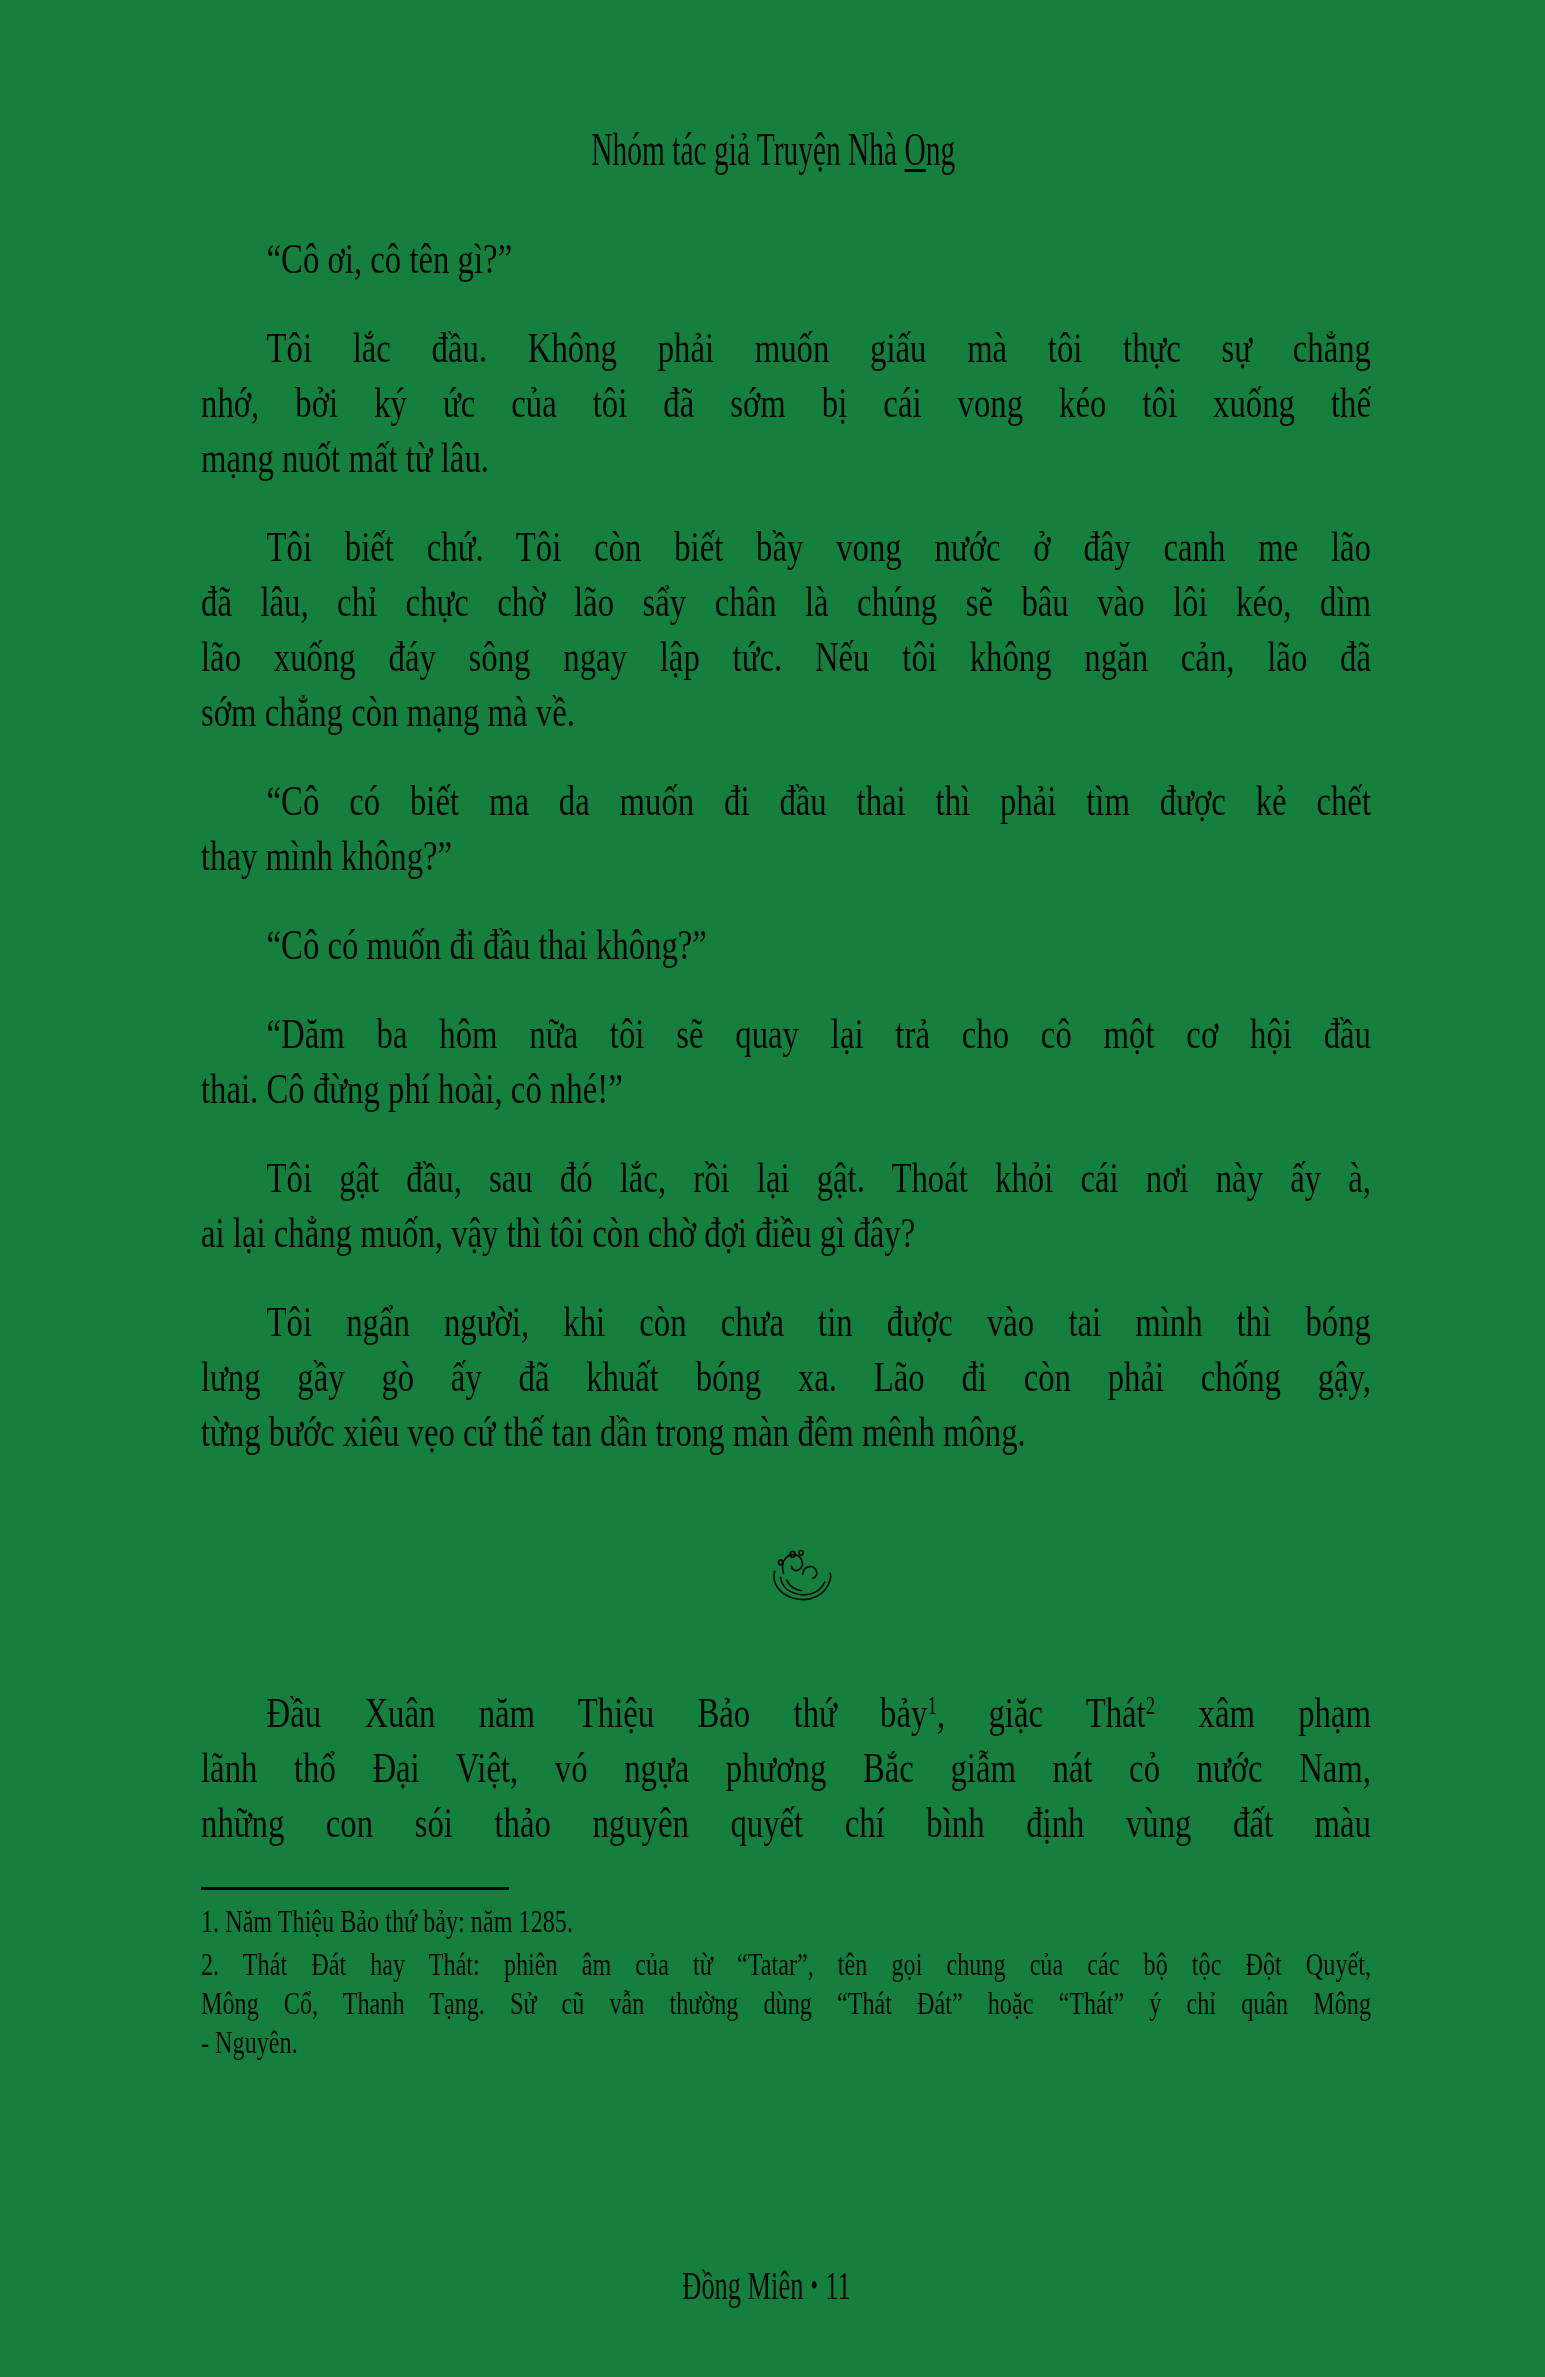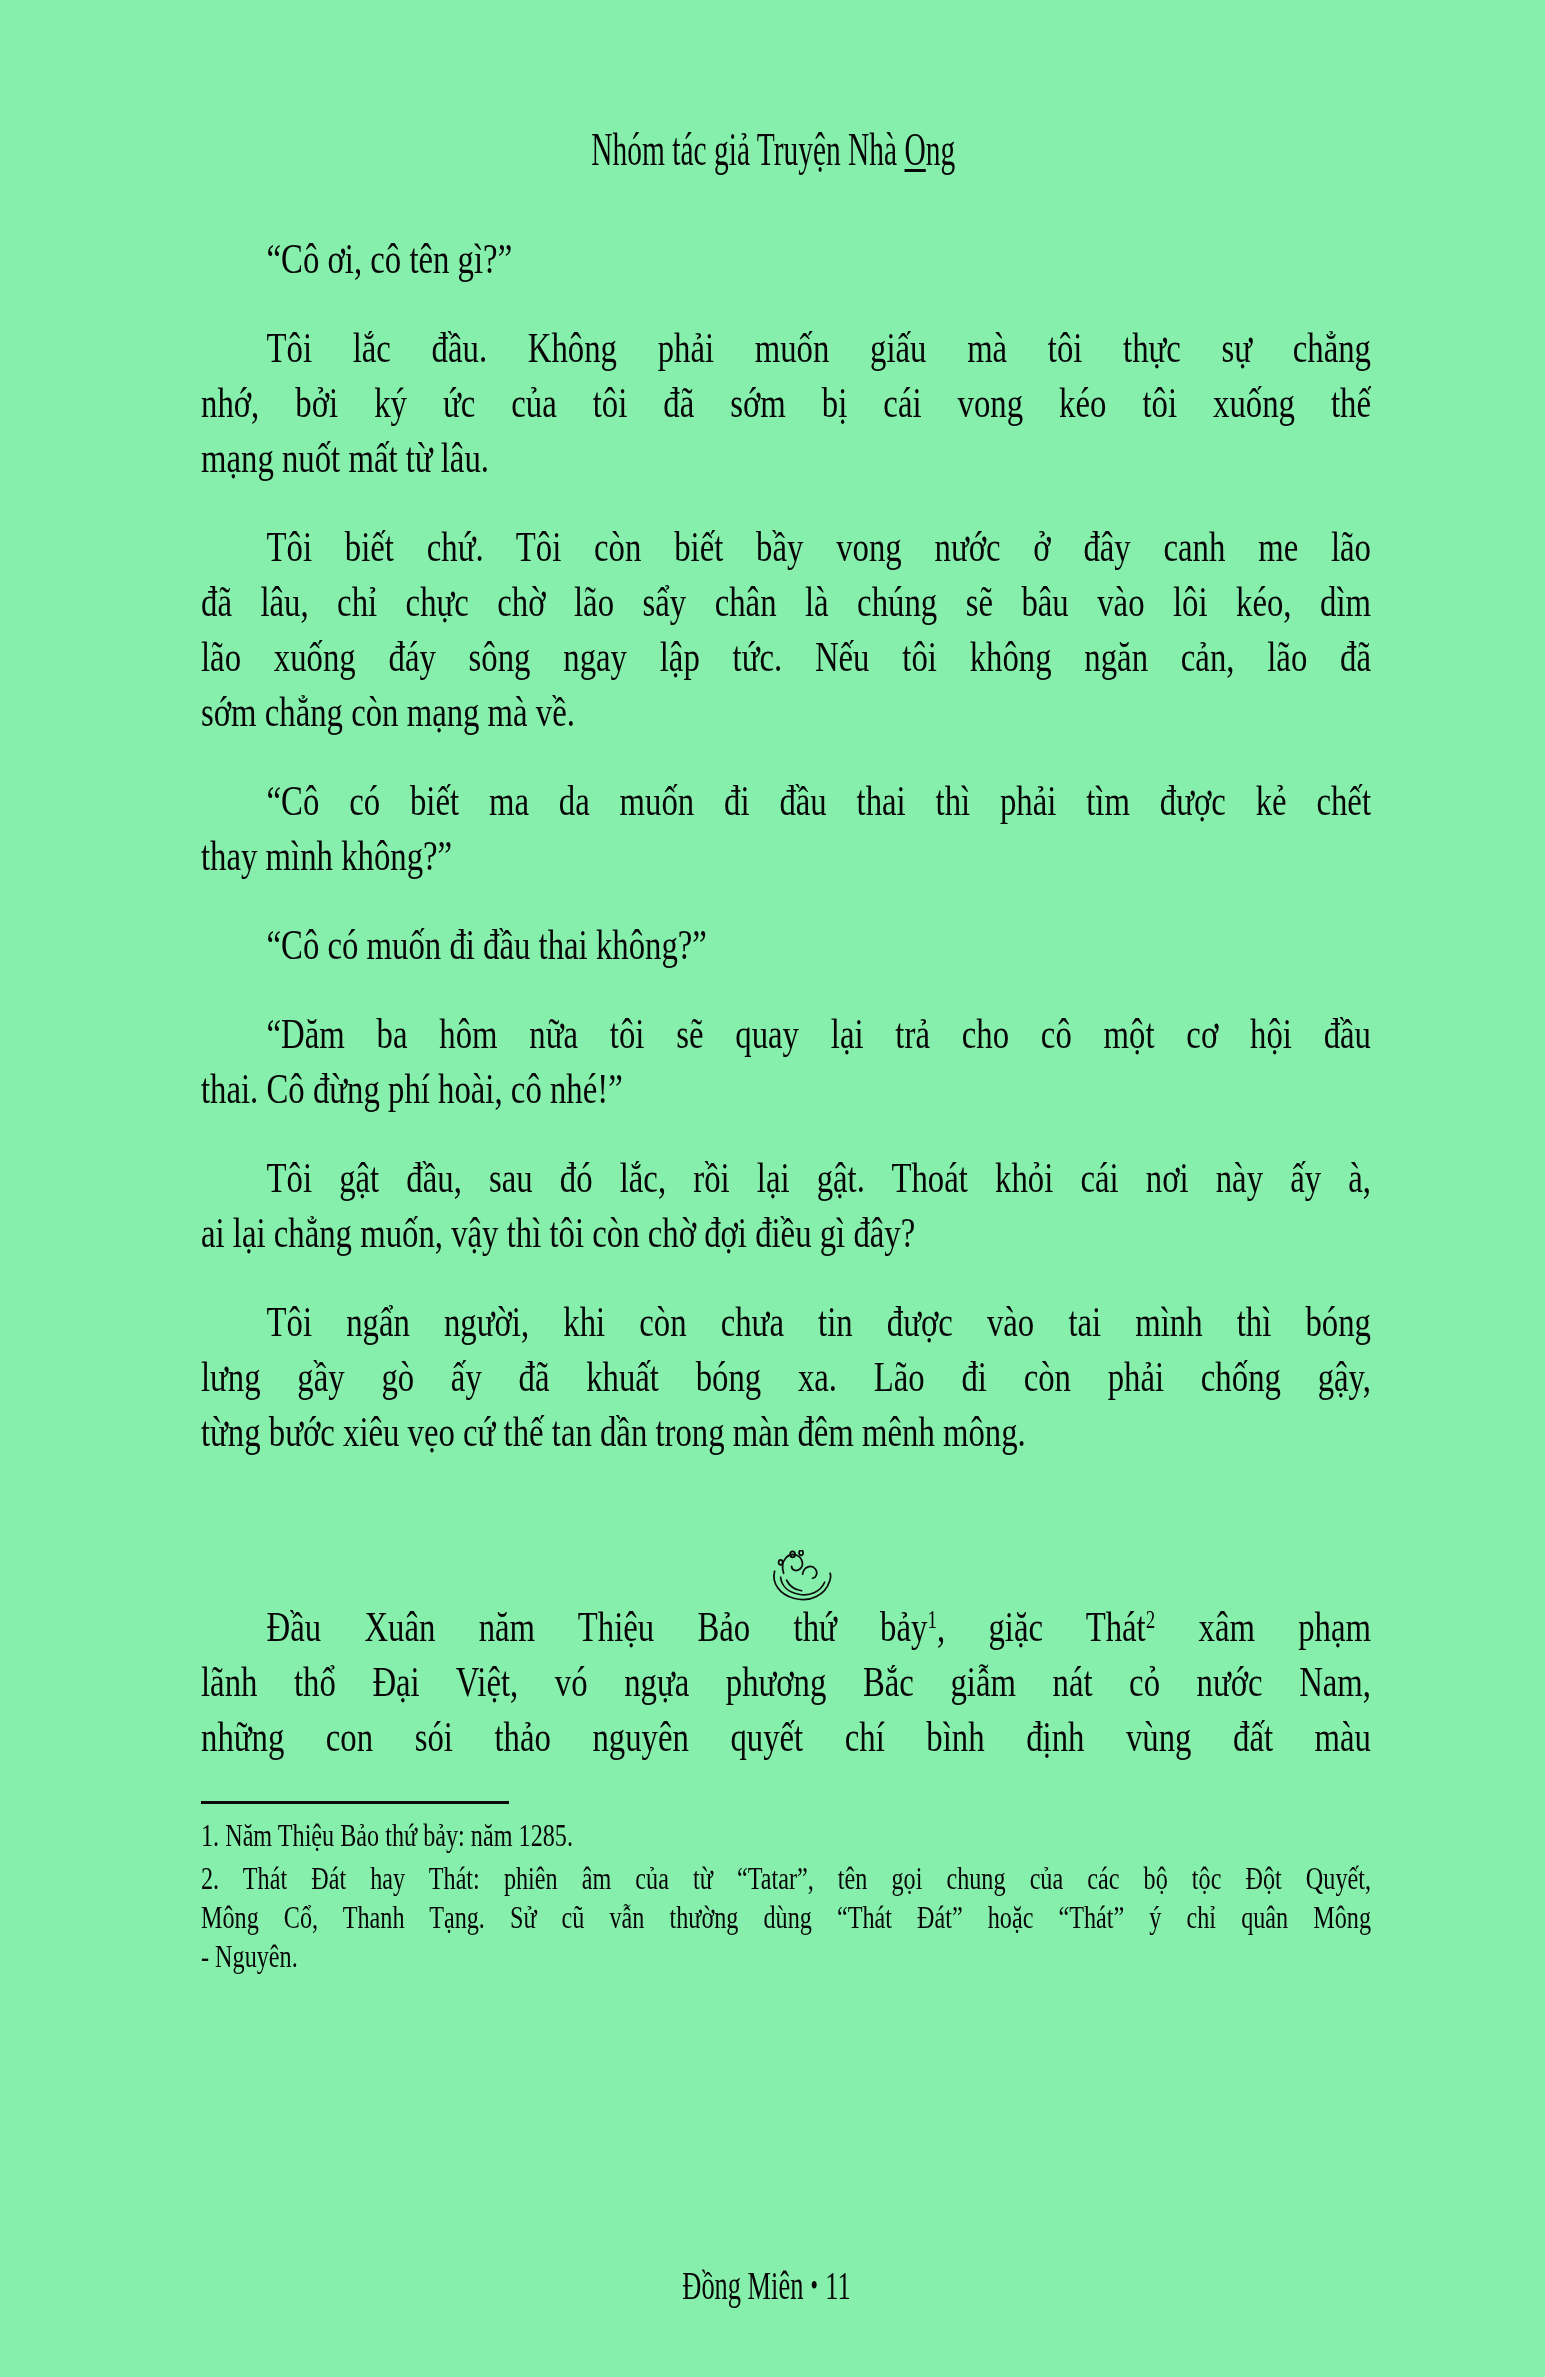--- a/index.html
+++ b/index.html
@@ -2,21 +2,21 @@
 <html style="font-size:8px"><head>
 <meta charset="utf-8">
 <style>
   html, body { margin: 0; padding: 0; overflow: hidden; }
   body {
     width: 1546px; height: 2377px;
     background: #fdfdfd; color: #070707;
     font-family: "Liberation Serif", "DejaVu Serif", serif;
     position: relative;
   }
-  .page { position: absolute; inset: 0; background: #86efac; }
+  .page { position: absolute; inset: 0; background: #15803d; }
 
   
   .running-head { position: absolute; top: 122px; left: 0; right: 0; text-align: center; }
   .running-head .cond {
     display: inline-block; font-size: 46px; line-height: 55px;
     transform: scaleX(0.64); transform-origin: 50% 50%; white-space: nowrap;
   }
   .u { text-decoration: underline; text-underline-offset: 3.5px; text-decoration-thickness: 2.5px; }
 
   
@@ -35,21 +35,21 @@
   .para .line:first-child { text-indent: 84px; }   
   .line.last { text-align: left; text-align-last: left; }
 
   .line i { font-style: italic; }
   .line sup { font-size: 58%; line-height: 0; vertical-align: baseline; position: relative; top: -0.55em; }
 
   
   .ornament-wrap { text-align: center; margin-top: 90px; height: 50px; }
   .ornament-wrap svg { transform: translateX(13.6px); }
 
-  .after-ornament { }
+  .after-ornament { margin-top: 86px; }
 
   
   .footnote-sep { margin-top: 36px; width: 308px; height: 2.5px; background: #0a0a0a; }
   .footnotes { margin-top: 12.6px; }
   .fn .line {
     font-size: 31px; line-height: 39px; height: 39px;
     width: 1500px; transform: scaleX(0.78); transform-origin: 0 0;
   }
   .fn .line:first-child { text-indent: 0; }
   .fn { margin-top: 4px; }

